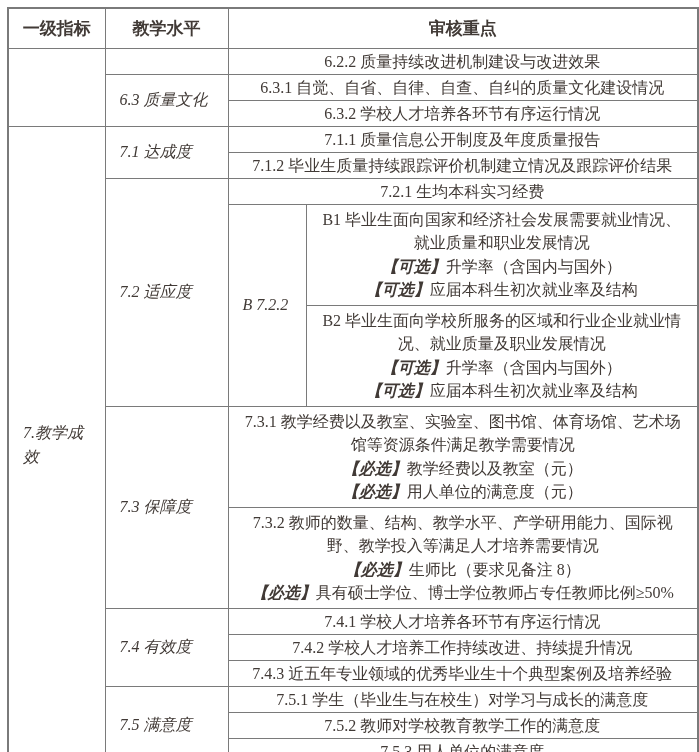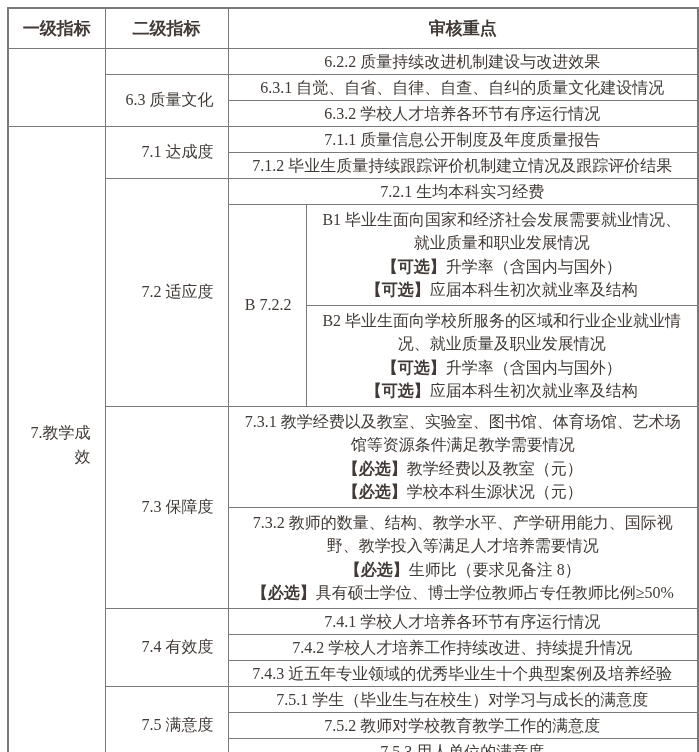--- a/index.html
+++ b/index.html
@@ -27,46 +27,46 @@
     overflow:hidden;
     margin-top:36px;
   }
   tr.single{height:26px;}
   tr.hdr{height:40px;}
   td.hd{
     text-align:center;vertical-align:middle;
     font-weight:bold;font-size:17px;
   }
   td.c1,td.c2{
-    text-align:right;vertical-align:middle;
-    padding:0 14px;line-height:24px;
+    text-align:left;vertical-align:middle;
+    padding:0 14px;line-height:24px;font-style:italic;
   }
   td.fc{
     text-align:center;vertical-align:middle;
     padding:1px 10px 1px 9px;line-height:23px;
   }
   td.multi{padding:3px 9px 3px 9px;}
   td.multi .ln{line-height:23.5px;}
-  .tag{font-weight:bold;}
+  .tag{font-weight:bold;font-style:italic;}
 </style>
 </head>
 <body>
 
 <table>
   <colgroup>
     <col style="width:97px">
     <col style="width:123px">
     <col style="width:78px">
     <col style="width:392px">
   </colgroup>
 
   <tbody>
       <tr class="hdr">
     <td class="hd">一级指标</td>
-    <td class="hd">二级指标</td>
+    <td class="hd">教学水平</td>
     <td class="hd" colspan="2">审核重点</td>
   </tr>
 
   <tr class="single">
     <td class="c1" rowspan="3"></td>
     <td class="c2"></td>
     <td class="fc" colspan="2">6.2.2 质量持续改进机制建设与改进效果</td>
   </tr>
   <tr class="single">
     <td class="c2" rowspan="2">6.3 质量文化</td>
@@ -103,21 +103,21 @@
       <div class="ln"><span class="tag">【可选】</span><span>升学率（含国内与国外）</span></div>
       <div class="ln"><span class="tag">【可选】</span><span>应届本科生初次就业率及结构</span></div>
     </td>
   </tr>
 
   <tr>
     <td class="c2" rowspan="2">7.3 保障度</td>
     <td class="fc multi" colspan="2">
       <div class="ln">7.3.1 教学经费以及教室、实验室、图书馆、体育场馆、艺术场馆等资源条件满足教学需要情况</div>
       <div class="ln"><span class="tag">【必选】</span><span>教学经费以及教室（元）</span></div>
-      <div class="ln"><span class="tag">【必选】</span><span>学校本科生源状况（元）</span></div>
+      <div class="ln"><span class="tag">【必选】</span><span>用人单位的满意度（元）</span></div>
     </td>
   </tr>
   <tr>
     <td class="fc multi" colspan="2">
       <div class="ln">7.3.2 教师的数量、结构、教学水平、产学研用能力、国际视野、教学投入等满足人才培养需要情况</div>
       <div class="ln"><span class="tag">【必选】</span><span>生师比（要求见备注 8）</span></div>
       <div class="ln"><span class="tag">【必选】</span><span>具有硕士学位、博士学位教师占专任教师比例≥50%</span></div>
     </td>
   </tr>
 

